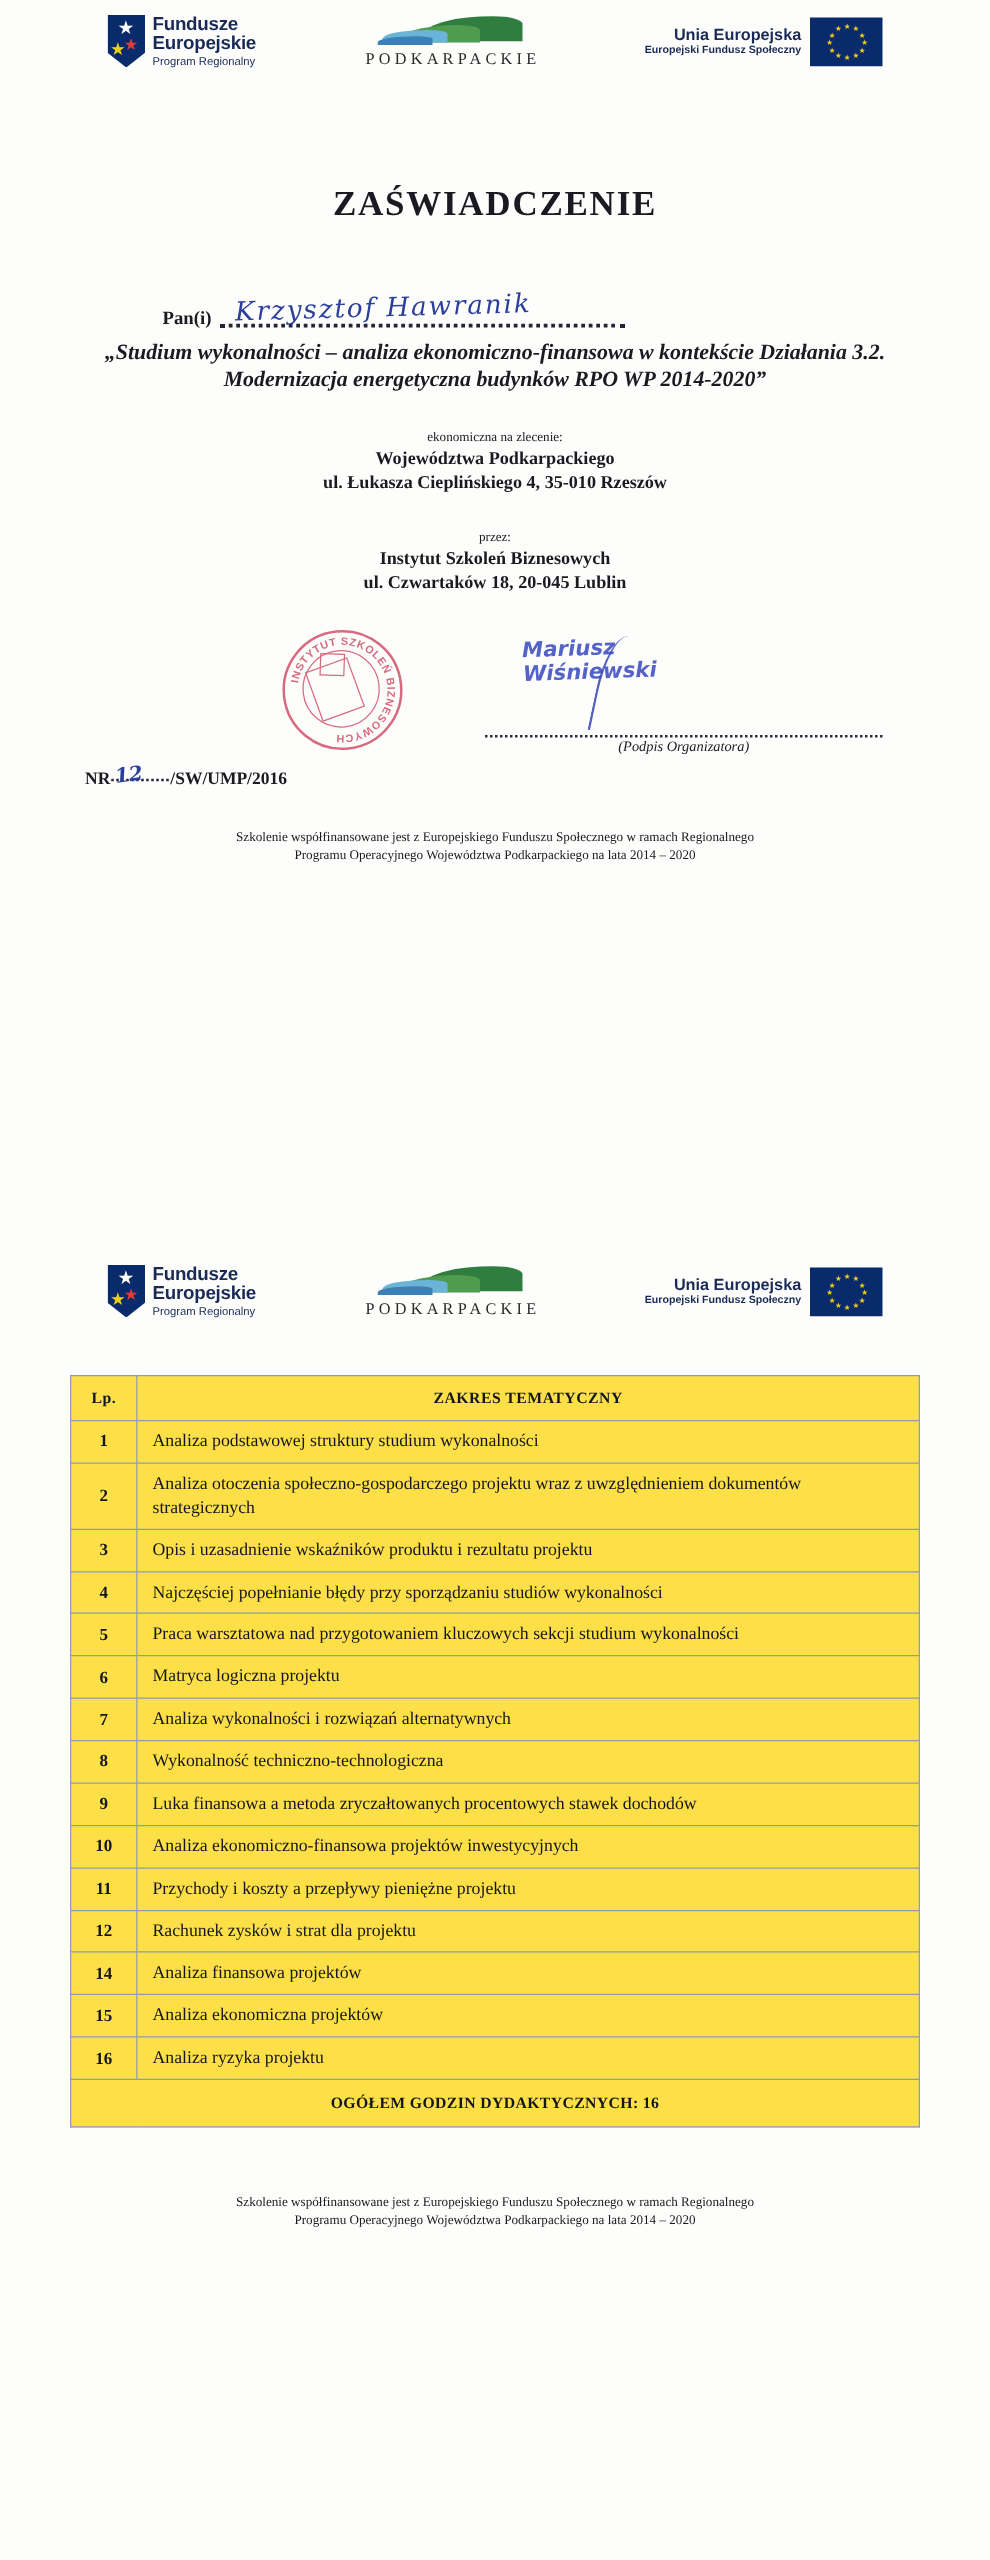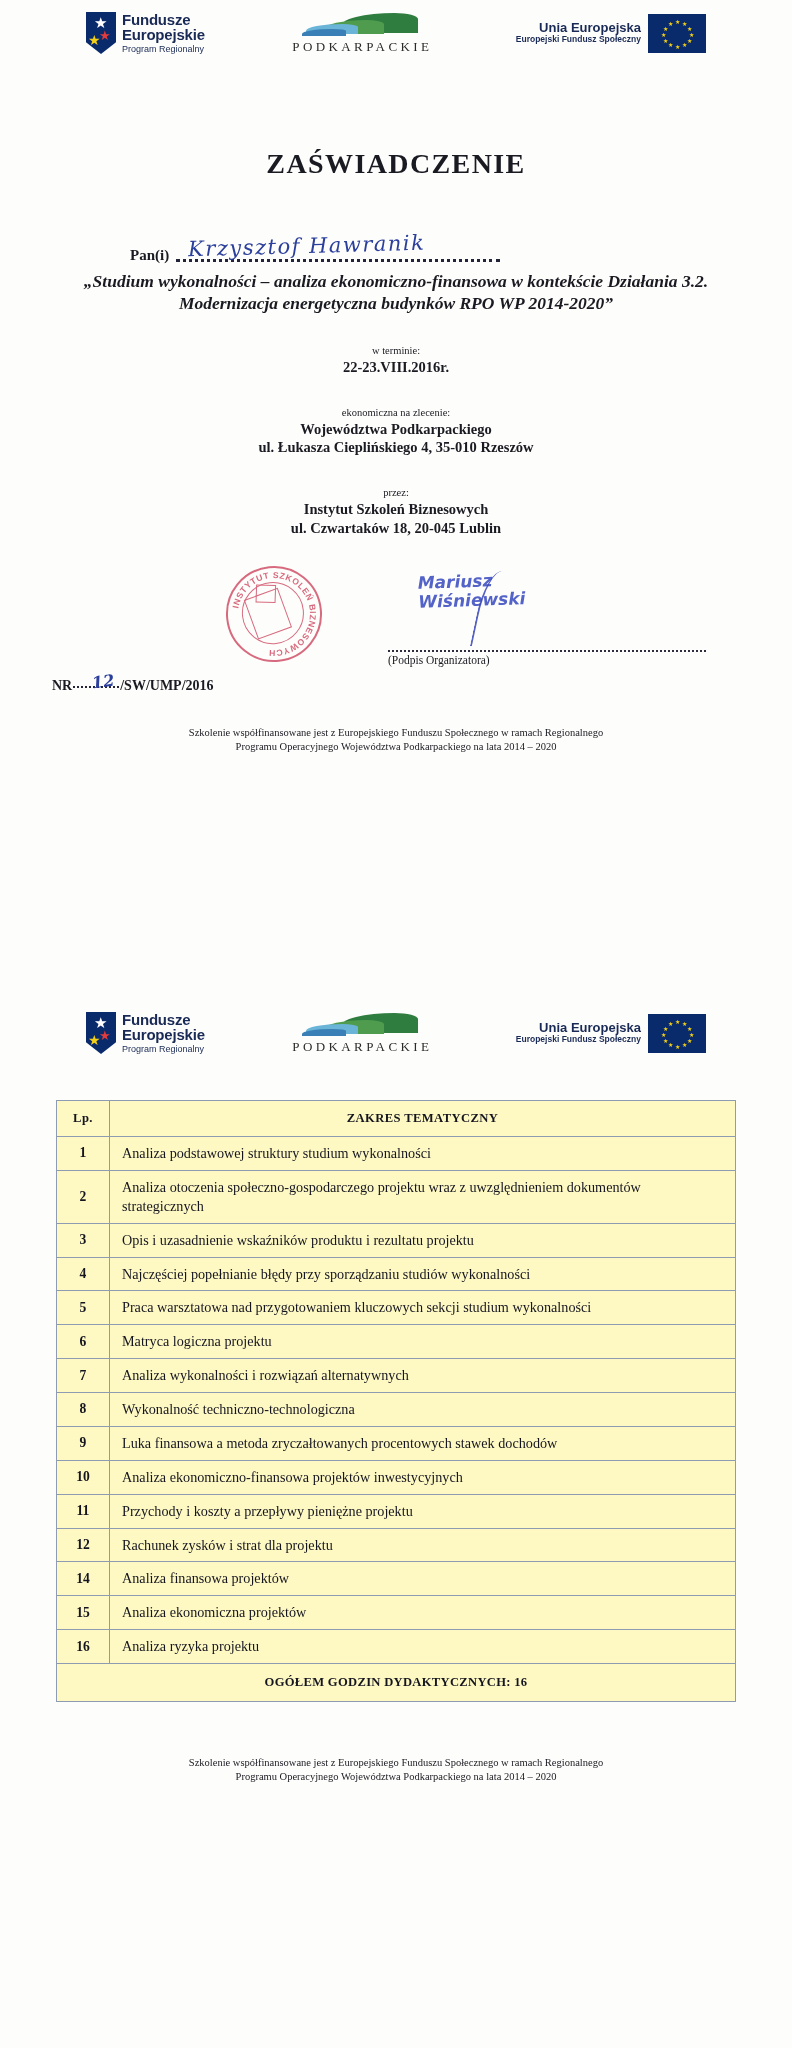--- a/index.html
+++ b/index.html
@@ -272,27 +272,28 @@
   .sig-dotline {
     position: absolute;
     left: 388px; top: 86px;
     width: 318px;
     border-bottom: 2.6px dotted #2d2d3d;
   }
   .sig-label {
     position: absolute;
     left: 388px; top: 90px;
     width: 318px;
-    text-align: left;
+    text-align: center;
     font-size: 11.5px;
+    font-style: italic;
   }
 
   .nr-line {
     margin-top: 2px;
-    padding-left: 52px;
+    padding-left: 68px;
     font-size: 14px;
     font-weight: bold;
     position: relative;
     height: 24px;
   }
   .nr-line .nr-dots {
     display: inline-block;
     width: 46px;
     border-bottom: 2.6px dotted #23233a;
     position: relative;
@@ -315,21 +316,21 @@
     line-height: 1.32;
     margin-top: 24px;
     padding: 0 86px;
   }
 
   
   .tbl-wrap { padding: 0 56px; margin-top: 34px; }
   table.topics {
     width: 100%;
     border-collapse: collapse;
-    background: #fef9c3;
+    background: #fde047;
   }
   table.topics td, table.topics th {
     border: 1px solid #8f9bb3;
     font-size: 14.2px;
     color: #15151f;
   }
   table.topics th {
     font-weight: bold;
     padding: 10px 4px;
     font-size: 12.6px;
@@ -408,24 +409,20 @@
   <div class="cert-title">ZAŚWIADCZENIE</div>
 
   <div class="panline">
     <span class="lbl">Pan(i)</span>
     <span class="dotfill"></span>
     <span class="handname">Krzysztof Hawranik</span>
   </div>
 
   <div class="course-title">„Studium wykonalności – analiza ekonomiczno-finansowa w kontekście Działania 3.2. Modernizacja energetyczna budynków RPO WP 2014-2020”</div>
 
-  <div class="blk">
-    <div class="cap">w terminie:</div>
-    <div class="val">22-23.VIII.2016r.</div>
-  </div>
 
   <div class="blk">
     <div class="cap">ekonomiczna na zlecenie:</div>
     <div class="val">
       <div>Województwa Podkarpackiego</div>
       <div>ul. Łukasza Cieplińskiego 4, 35-010 Rzeszów</div>
     </div>
   </div>
 
   <div class="blk">

